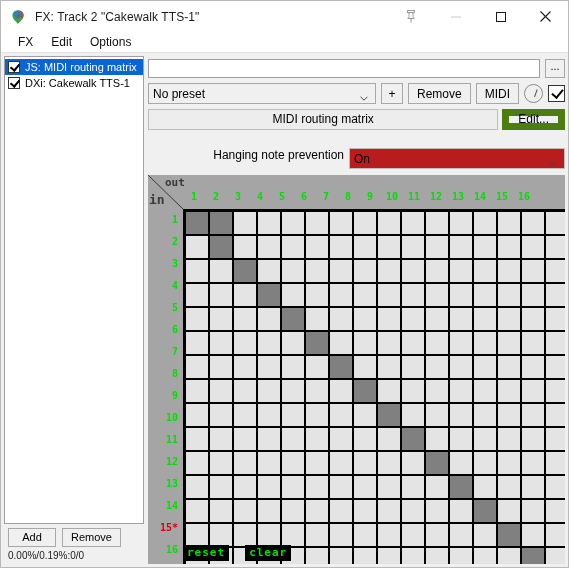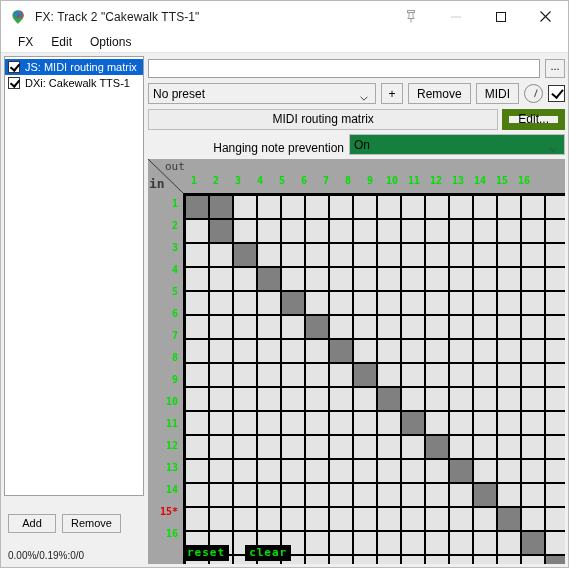--- a/index.html
+++ b/index.html
@@ -67,21 +67,21 @@
     background: #f0f0f0;
     padding: 3px 3px 3px 3px;
     gap: 4px;
     min-height: 0;
   }
 
   
   #left-pane {
     width: 140px; min-width: 140px;
     display: flex; flex-direction: column;
-    gap: 16px;
+    gap: 2px;
   }
   #fx-list {
     flex: 1 1 auto;
     background: #ffffff;
     border: 1px solid #a0a0a0;
     overflow: hidden;
     padding: 2px 0 0 0;
     min-height: 0;
   }
   .fx-row {
@@ -246,34 +246,35 @@
   }
   #edit-btn {
     height: 21px; padding: 0 9px;
     border: 7px solid #4d7c0f;
     background: #f0f0f0;
     font-size: 12px;
     display: flex; align-items: center; justify-content: center;
   }
 
   #toprow-4 {
-    display: flex; align-items: flex-end;
+    display: flex; align-items: flex-start;
     height: 25px; min-height: 25px;
     padding-top: 2px;
+    margin-top: 16px;
   }
   #hnp-label {
     font-size: 12px; color: #000;
     padding-right: 5px;
     white-space: nowrap;
     margin-left: auto;
   }
   #hnp-select {
     width: 216px; height: 21px;
     border: 1px solid #bdbdbd;
-    background: #15803d;
+    background: #b91c1c;
     font-size: 12px;
     display: flex; align-items: center;
     padding: 0 4px;
     position: relative;
   }
 
   
   #matrix-area {
     flex: 1 1 auto;
     background: #a5a5a5;
@@ -288,21 +289,21 @@
     width: 35px; height: 34px;
   }
   #corner .diag {
     position: absolute; left: 0; top: 0;
     width: 100%; height: 100%;
   }
   #lbl-out {
     position: absolute;
     left: 17px; top: 1px;
     font-family: "DejaVu Sans Mono", monospace;
-    font-size: 11px; font-weight: normal;
+    font-size: 11px; font-weight: bold;
     color: #3a3a3a;
   }
   #lbl-in {
     position: absolute;
     left: 1px; top: 17px;
     font-family: "DejaVu Sans Mono", monospace;
     font-size: 13px; font-weight: bold;
     color: #3a3a3a;
   }
   #col-headers {

